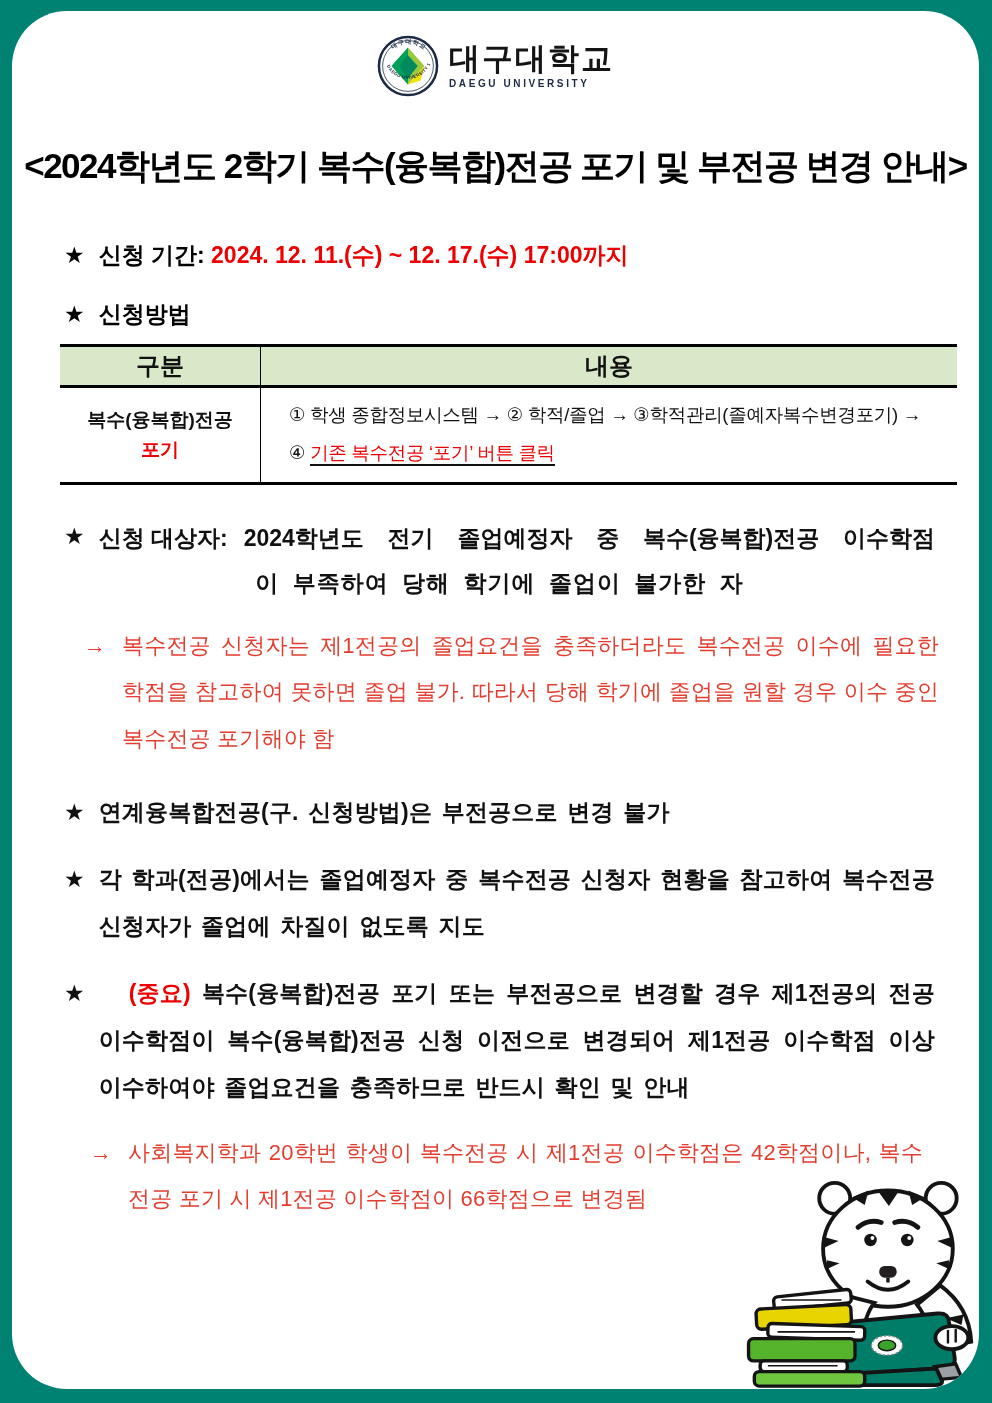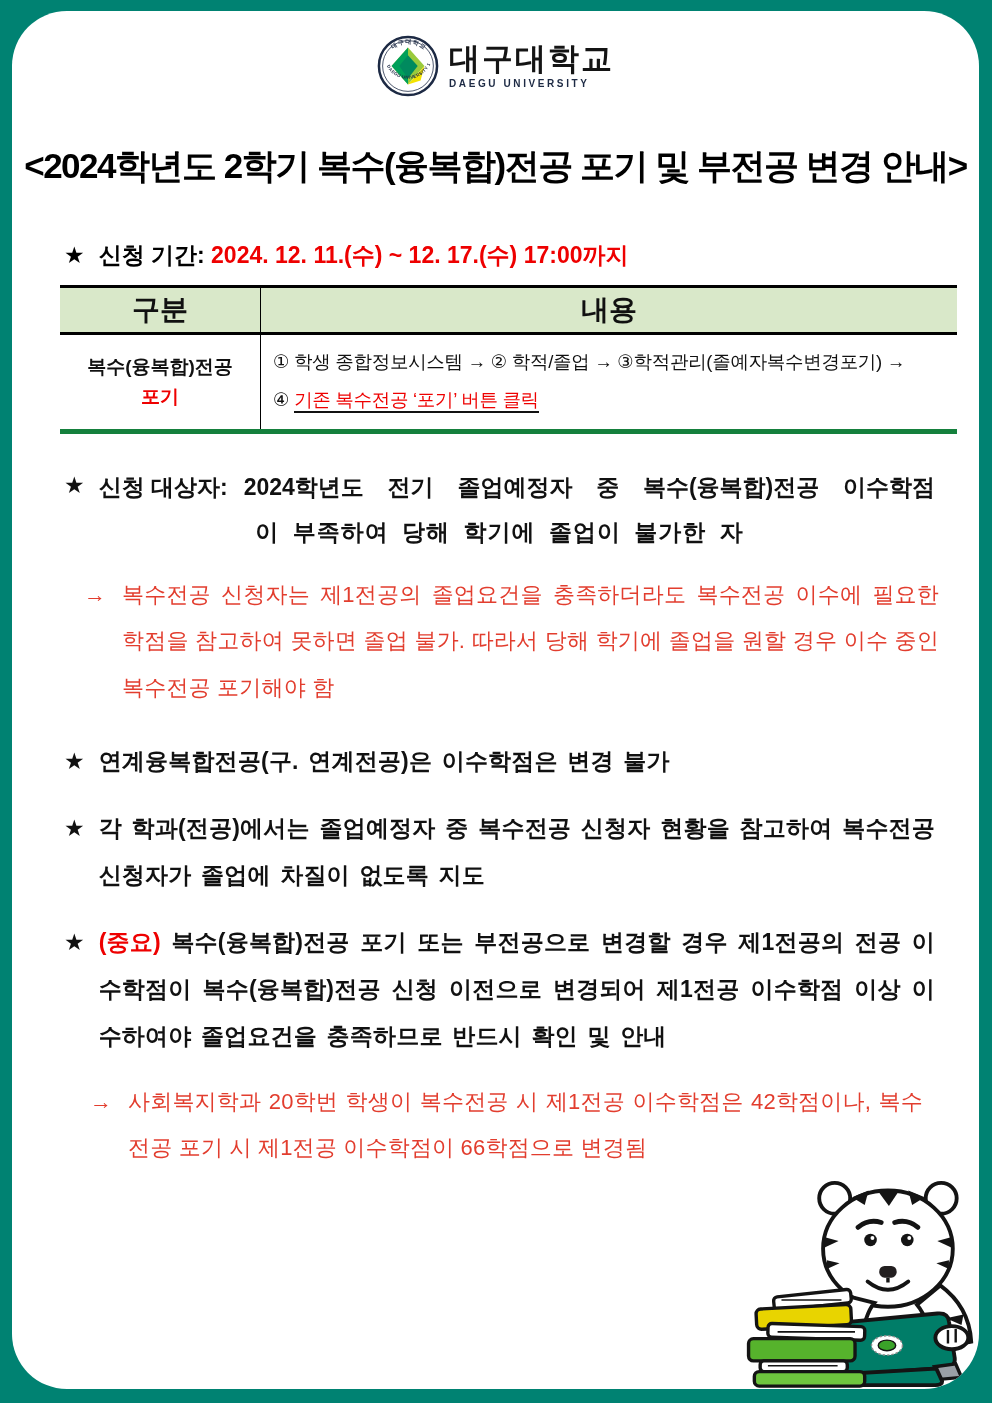--- a/index.html
+++ b/index.html
@@ -29,33 +29,33 @@
   .period-line{margin:50px 44px 0 52px;}
   .method-line{margin:28px 44px 0 52px;}
   .star{display:inline-block;margin-right:14px;}
   .red-strong{color:#ee0000;}
   
   table.apply{
     border-collapse:collapse;margin:14px 0 0 48px;width:897px;
     border-top:3px solid #000;border-bottom:3px solid #000;
   }
   table.apply th{
-    background:#d9e8c9;font-size:28px;font-weight:bold;padding:3px 4px;
+    background:#d9e8c9;font-size:24px;font-weight:bold;padding:3px 4px;
     border-bottom:3px solid #000;
   }
   table.apply td{vertical-align:middle;}
   td.cat{
     width:196px;text-align:center;font-weight:bold;font-size:19px;line-height:1.6;
     padding:10px 2px;
   }
   td.steps{
-    border-left:1px solid #000;font-size:18.5px;padding:8px 6px 10px 12px;line-height:2.05;
+    border-left:1px solid #000;font-size:18.5px;padding:8px 6px 10px 28px;line-height:2.05;
     letter-spacing:-0.3px;
   }
-  tr.row-sep td{border-bottom:5px solid #15803d;}
+  tr.row-sep td{border-bottom:2px solid #15803d;}
   th.col2-h{border-left:1px solid #000;}
   .cat-sub{color:#ee0000;}
   .action-red{
     color:#ee0000;border-bottom:2px solid #111;padding-bottom:1px;
   }
   
   .target{margin:38px 44px 0 52px;font-size:23px;font-weight:bold;}
   .target-line1{display:flex;}
   .target-line1 .t-text{flex:1;text-align:justify;text-align-last:justify;margin-left:10px;}
   .t-label{margin-right:6px;white-space:nowrap;}
@@ -66,21 +66,21 @@
   .note .n-text{flex:1;text-align:justify;word-break:break-all;letter-spacing:0.2px;}
   .note1{margin:24px 40px 0 72px;}
   .note2{margin:18px 56px 0 78px;}
   
   .bullet-para{display:flex;font-size:23px;font-weight:bold;line-height:2.05;}
   .bullet-para .star{flex:0 0 auto;}
   .bullet-para .b-text{flex:1;text-align:justify;word-break:break-all;letter-spacing:0.2px;word-spacing:3px;}
   .bullet2{margin:26px 44px 0 52px;}
   .bullet3{margin:20px 44px 0 52px;}
   .bullet4{margin:20px 44px 0 52px;}
-  .imp-red{color:#ee0000;}
+  .imp-red{color:#ee0000;margin-left:30px;}
   
   .mascot{position:absolute;right:2px;bottom:0;}
 </style>
 </head>
 <body>
 
 <div class="page">
 
   <div class="logo-row">
     <svg width="62" height="62" viewBox="0 0 64 64">
@@ -107,20 +107,23 @@
     </div>
   </div>
 
   <div class="doc-title">&lt;2024학년도 2학기 복수(융복합)전공 포기 및 부전공 변경 안내&gt;</div>
 
   <div class="line period-line">
     <span class="star">★</span><span>신청 기간:</span>
     <span class="red-strong">2024. 12. 11.(수) ~ 12. 17.(수) 17:00까지</span>
   </div>
 
+  <div class="line method-line">
+    <span class="star">★</span><span>신청방법</span>
+  </div>
 
   <table class="apply">
     <tbody>
         <tr>
       <th>구분</th>
       <th class="col2-h">내용</th>
     </tr>
     <tr class="row-sep">
       <td class="cat">
         <span>복수(융복합)전공</span><br>
@@ -143,21 +146,21 @@
     <div class="target-line2">이 부족하여 당해 학기에 졸업이 불가한 자</div>
   </div>
 
   <div class="note note1">
     <span class="arrow">→</span>
     <span class="n-text">복수전공 신청자는 제1전공의 졸업요건을 충족하더라도 복수전공 이수에 필요한 학점을 참고하여 못하면 졸업 불가. 따라서 당해 학기에 졸업을 원할 경우 이수 중인 복수전공 포기해야 함</span>
   </div>
 
   <div class="bullet-para bullet2">
     <span class="star">★</span>
-    <span class="b-text">연계융복합전공(구. 연계전공)은 이수학점은 변경 불가</span>
+    <span class="b-text">연계융복합전공(구. 신청방법)은 부전공으로 변경 불가</span>
   </div>
 
   <div class="bullet-para bullet3">
     <span class="star">★</span>
     <span class="b-text">각 학과(전공)에서는 졸업예정자 중 복수전공 신청자 현황을 참고하여 복수전공 신청자가 졸업에 차질이 없도록 지도</span>
   </div>
 
   <div class="bullet-para bullet4">
     <span class="star">★</span>
     <span class="b-text"><span class="imp-red">(중요)</span> <span>복수(융복합)전공 포기 또는 부전공으로 변경할 경우 제1전공의 전공 이수학점이 복수(융복합)전공 신청 이전으로 변경되어 제1전공 이수학점 이상 이수하여야 졸업요건을 충족하므로 반드시 확인 및 안내</span></span>

